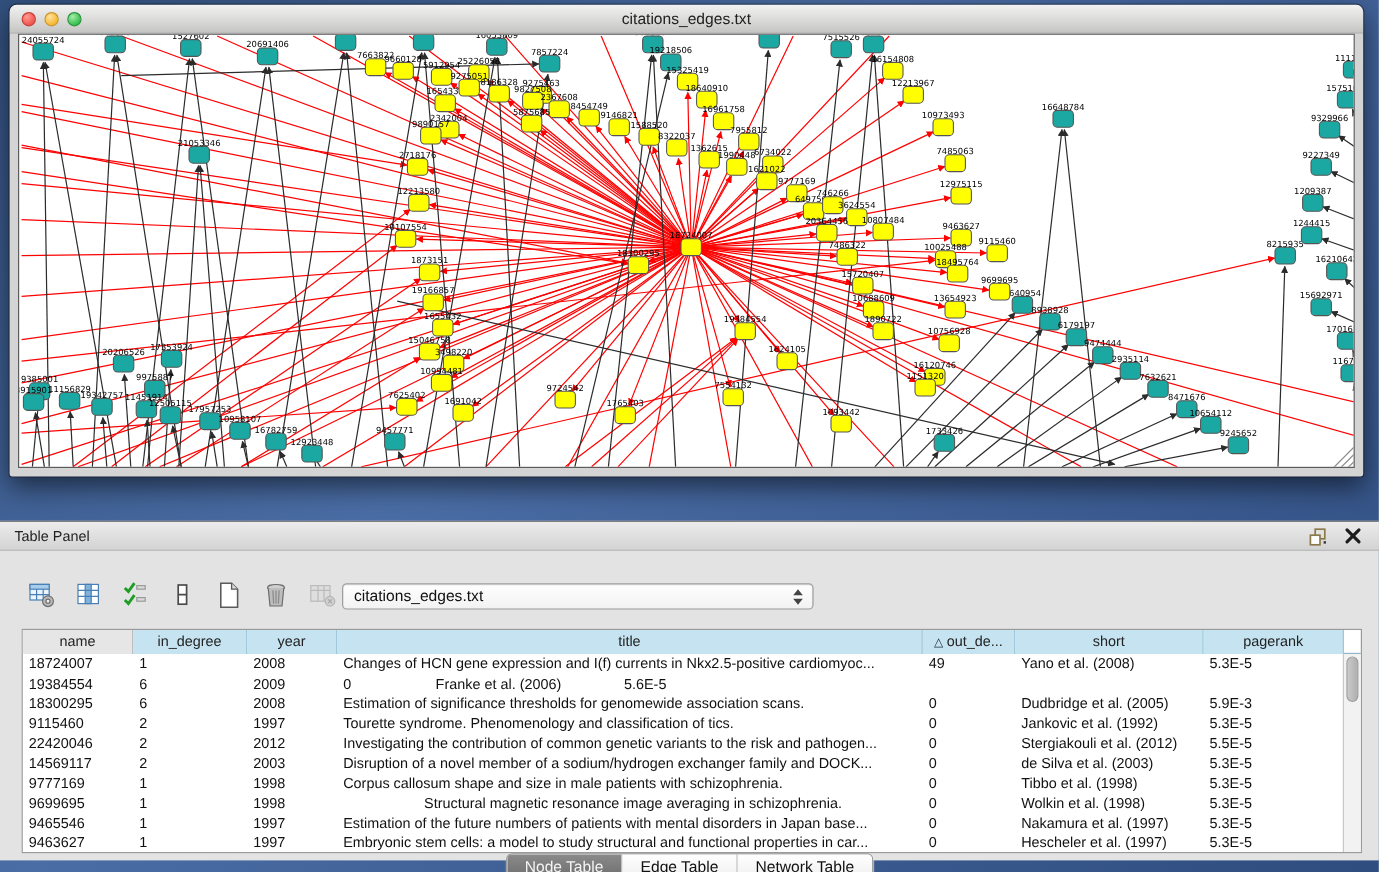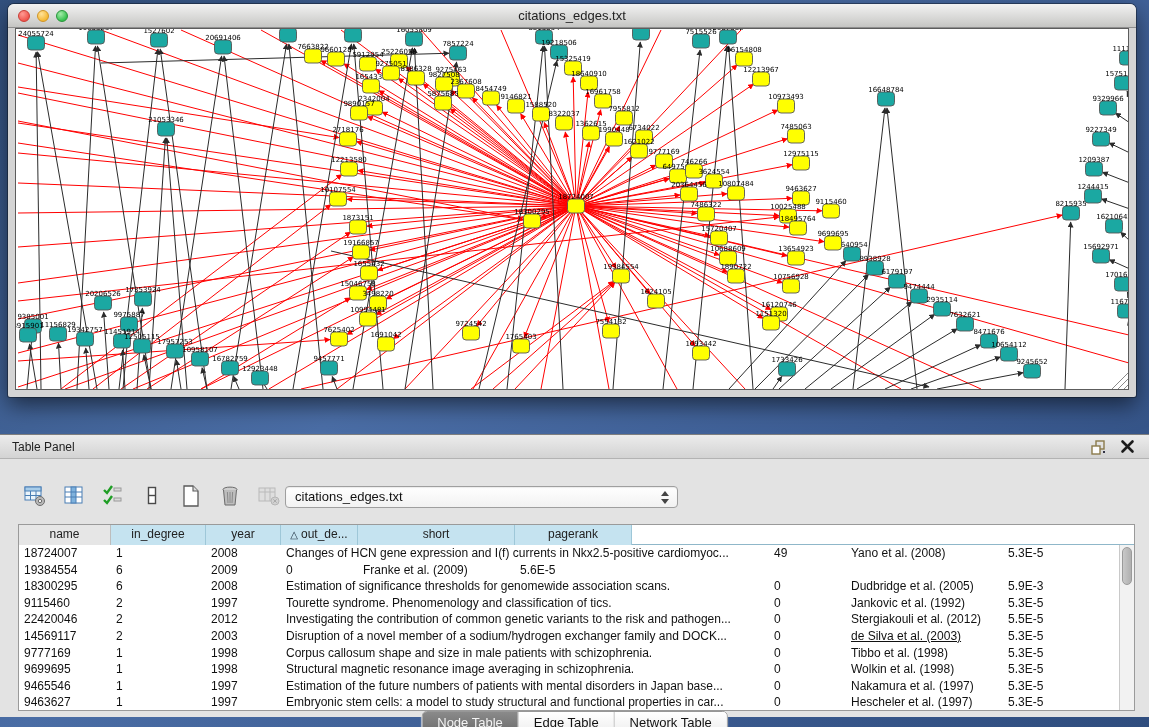--- a/index.html
+++ b/index.html
@@ -611,40 +611,41 @@
         <span class="up"></span>
           <span class="dn"></span>
       </span>
     </div>
 
     <div class="table-box">
       <div class="thead" id="thead">
           <div class="th first" style="width: 92px;">name</div>
           <div class="th" style="width: 95px;">in_degree</div>
           <div class="th" style="width: 75px;">year</div>
+          <div class="th" style="width: 488px;">title</div>
           <div class="th" style="width: 77px;"><span class="sortglyph">△</span>out_de...</div>
           <div class="th" style="width: 157px;">short</div>
           <div class="th" style="width: 117px;">pagerank</div>
         </div>
       <div id="tbody">
           <div class="trow">
             <div class="td" style="width: 92px;">18724007</div>
             <div class="td" style="width: 95px;">1</div>
             <div class="td" style="width: 75px;">2008</div>
             <div class="td" style="width: 488px;">Changes of HCN gene expression and I(f) currents in Nkx2.5-positive cardiomyoc...</div>
             <div class="td" style="width: 77px;">49</div>
             <div class="td" style="width: 157px;">Yano et al. (2008)</div>
             <div class="td" style="width: 117px;">5.3E-5</div>
           </div>
           <div class="trow">
             <div class="td" style="width: 92px;">19384554</div>
             <div class="td" style="width: 95px;">6</div>
             <div class="td" style="width: 75px;">2009</div>
             <div class="td" style="width: 77px;">0</div>
-            <div class="td" style="width: 157px;">Franke et al. (2009)</div>
+            <div class="td" style="width: 157px;">Franke et al. (2006)</div>
             <div class="td" style="width: 117px;">5.6E-5</div>
           </div>
           <div class="trow">
             <div class="td" style="width: 92px;">18300295</div>
             <div class="td" style="width: 95px;">6</div>
             <div class="td" style="width: 75px;">2008</div>
             <div class="td" style="width: 488px;">Estimation of significance thresholds for genomewide association scans.</div>
             <div class="td" style="width: 77px;">0</div>
             <div class="td" style="width: 157px;">Dudbridge et al. (2005)</div>
             <div class="td" style="width: 117px;">5.9E-3</div>
@@ -666,37 +667,37 @@
             <div class="td" style="width: 77px;">0</div>
             <div class="td" style="width: 157px;">Stergiakouli et al. (2012)</div>
             <div class="td" style="width: 117px;">5.5E-5</div>
           </div>
           <div class="trow">
             <div class="td" style="width: 92px;">14569117</div>
             <div class="td" style="width: 95px;">2</div>
             <div class="td" style="width: 75px;">2003</div>
             <div class="td" style="width: 488px;">Disruption of a novel member of a sodium/hydrogen exchanger family and DOCK...</div>
             <div class="td" style="width: 77px;">0</div>
-            <div class="td" style="width: 157px; text-decoration: underline;">de Silva et al. (2003)</div>
+            <div class="td" style="width: 157px;">de Silva et al. (2003)</div>
             <div class="td" style="width: 117px;">5.3E-5</div>
           </div>
           <div class="trow">
             <div class="td" style="width: 92px;">9777169</div>
             <div class="td" style="width: 95px;">1</div>
             <div class="td" style="width: 75px;">1998</div>
             <div class="td" style="width: 488px;">Corpus callosum shape and size in male patients with schizophrenia.</div>
             <div class="td" style="width: 77px;">0</div>
             <div class="td" style="width: 157px;">Tibbo et al. (1998)</div>
             <div class="td" style="width: 117px;">5.3E-5</div>
           </div>
           <div class="trow">
             <div class="td" style="width: 92px;">9699695</div>
             <div class="td" style="width: 95px;">1</div>
             <div class="td" style="width: 75px;">1998</div>
-            <div class="td" style="width: 488px;">Structural magnetic resonance image averaging in schizophrenia.</div>
+            <div class="td" style="width: 488px; text-align: center;">Structural magnetic resonance image averaging in schizophrenia.</div>
             <div class="td" style="width: 77px;">0</div>
             <div class="td" style="width: 157px;">Wolkin et al. (1998)</div>
             <div class="td" style="width: 117px;">5.3E-5</div>
           </div>
           <div class="trow">
             <div class="td" style="width: 92px;">9465546</div>
             <div class="td" style="width: 95px;">1</div>
             <div class="td" style="width: 75px;">1997</div>
             <div class="td" style="width: 488px;">Estimation of the future numbers of patients with mental disorders in Japan base...</div>
             <div class="td" style="width: 77px;">0</div>

